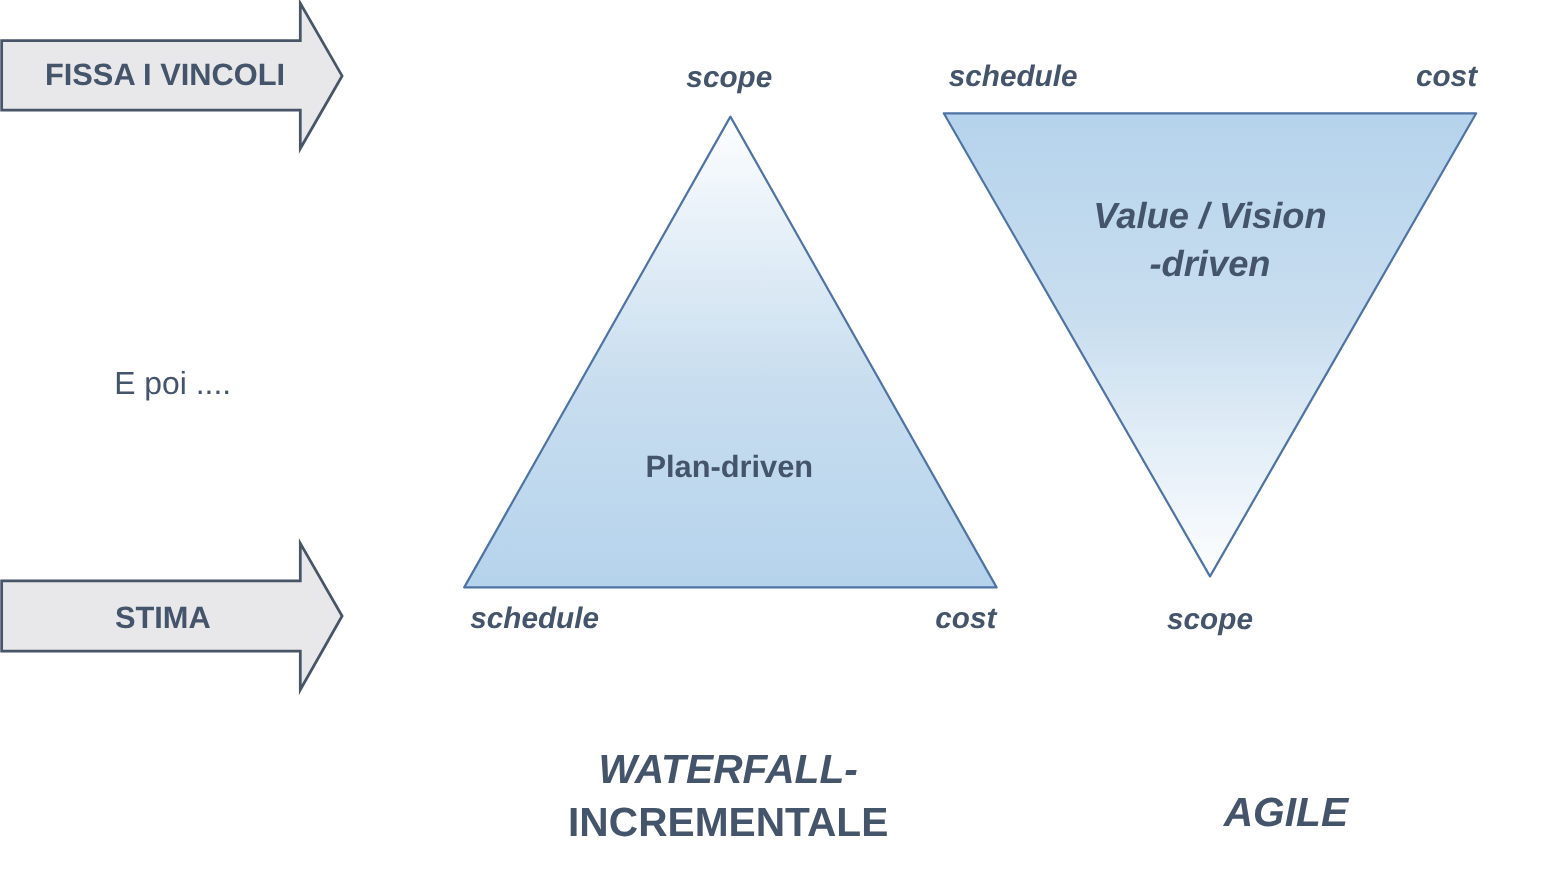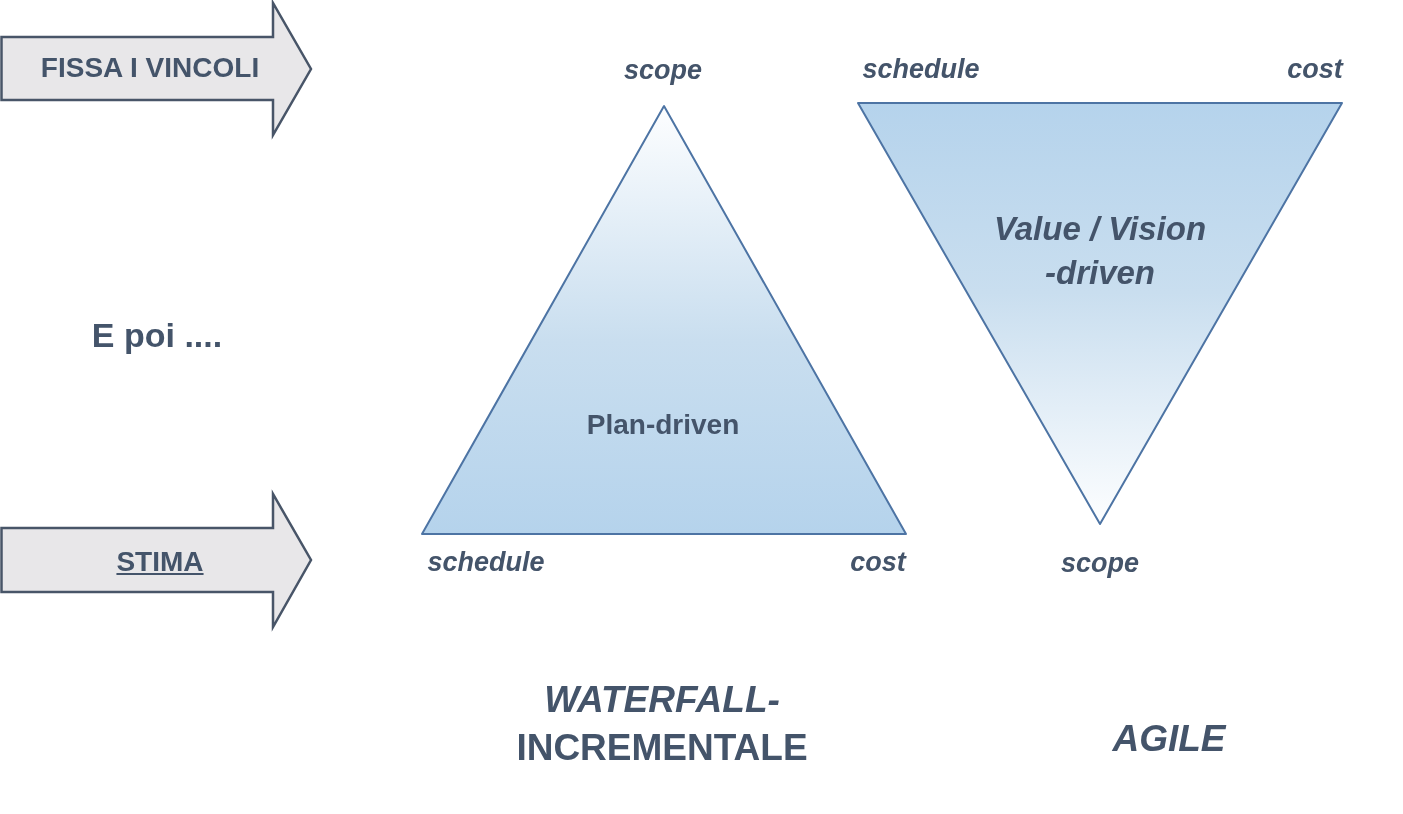--- a/index.html
+++ b/index.html
@@ -37,42 +37,42 @@
     white-space: nowrap;
     text-align: center;
     color: var(--text, #44546a);
   }
   .arrow-label {
     font-size: 28px;
     font-weight: bold;
     line-height: 32px;
   }
   .note {
-    font-size: 34px;
-    font-weight: bold;
+    font-size: 29px;
+    font-weight: normal;
     line-height: 34px;
+    margin-top: 14px;
   }
   .vertex-label {
     font-size: 27px;
     font-weight: bold;
     font-style: italic;
     line-height: 32px;
     text-align: right;
   }
   .tri-center-label {
     font-size: 28px;
     font-weight: bold;
     line-height: 40px;
   }
   .tri-center-label-2line {
     font-size: 33px;
     font-weight: bold;
     font-style: italic;
     line-height: 44px;
-    margin-top: 33px;
   }
   .caption {
     font-size: 37px;
     font-weight: bold;
     line-height: 48px;
   }
   .caption .italic-line {
     font-style: italic;
   }
   .caption-italic {
@@ -107,21 +107,21 @@
 
     <polygon class="tri" fill="url(#gradUp)" points="664,106 422,534 906,534"></polygon>
 
     <polygon class="tri" fill="url(#gradDown)" points="858,103 1342,103 1100,524"></polygon>
   </svg>
 
   <div class="lbl arrow-label" style="left:150px; top:52px;">FISSA I VINCOLI</div>
 
   <div class="lbl note" style="left:157px; top:318px;">E poi ....</div>
 
-  <div class="lbl arrow-label" style="left:160px; top:546px;text-decoration:underline;">STIMA</div>
+  <div class="lbl arrow-label" style="left:148px; top:546px;">STIMA</div>
 
   <div class="lbl vertex-label" style="left:663px; top:54px;">scope</div>
 
   <div class="lbl vertex-label" style="left:486px; top:546px;">schedule</div>
 
   <div class="lbl vertex-label" style="left:878px; top:546px;">cost</div>
 
   <div class="lbl tri-center-label" style="left:663px; top:405px;">Plan-driven</div>
 
   <div class="lbl vertex-label" style="left:921px; top:53px;">schedule</div>

